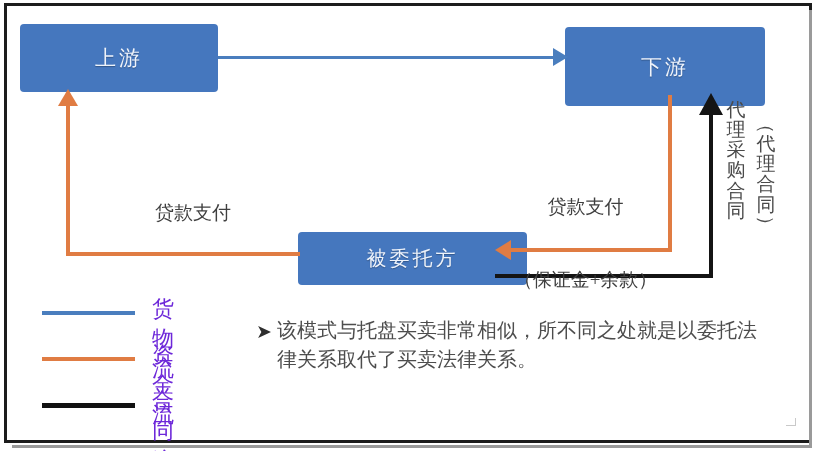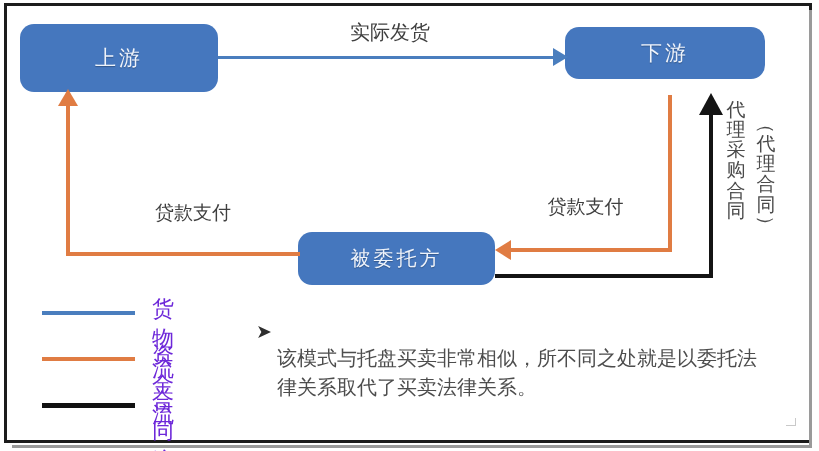--- a/index.html
+++ b/index.html
@@ -11,27 +11,27 @@
   
   #border-outer{position:absolute;left:4px;top:3px;width:808px;height:440px;
       border:3px solid #1c1c1c;background:#ffffff;box-sizing:border-box;}
   #border-inner-shadow{position:absolute;left:12px;top:10px;width:800px;height:438px;
       border-right:3px solid #9a9a9a;border-bottom:3px solid #9a9a9a;box-sizing:border-box;
       pointer-events:none;}
 
   #canvas{position:absolute;left:0;top:0;width:819px;height:451px;}
 
   
-  .node{position:absolute;background:#4577be;border-radius:14px;
+  .node{position:absolute;background:#4577be;border-radius:4px;
         display:flex;align-items:center;justify-content:center;
         color:#eef3fb;letter-spacing:3px;
         text-shadow:0 1px 1px rgba(0,0,0,.28);}
   #node-upstream{left:20px;top:24px;width:198px;height:68px;font-size:21px;}
-  #node-downstream{left:565px;top:27px;width:200px;height:52px;font-size:21px;}
-  #node-agent{left:298px;top:232px;width:197px;height:53px;font-size:20px;}
+  #node-downstream{left:565px;top:27px;width:200px;height:79px;font-size:21px;}
+  #node-agent{left:298px;top:232px;width:229px;height:53px;font-size:20px;}
 
   
   .ln{position:absolute;}
 
   
   #goods-line{left:218px;top:56px;width:340px;height:3px;background:#4a7ebe;}
   #goods-head{left:553px;top:48px;width:0;height:0;
       border-left:15px solid #4a7ebe;border-top:9px solid transparent;border-bottom:9px solid transparent;}
 
   
@@ -72,21 +72,21 @@
   .lg-line{position:absolute;left:0;top:11px;width:93px;}
   .lg-blue{height:4px;background:#4a7ebe;}
   .lg-orange{height:4px;background:#e07c43;}
   .lg-black{height:5px;background:#111111;}
   .lg-text{position:absolute;left:110px;top:-6px;font-size:22px;color:#6d28d9;letter-spacing:1px;}
 
   
   #note{position:absolute;left:256px;top:316px;width:510px;
         font-size:20px;color:#4d4d4d;line-height:1.45;}
   #note-bullet{position:absolute;left:0;top:2px;font-size:19px;color:#2e2e2e;}
-  #note-text{display:block;margin-left:21px;text-indent:0;margin-top:28px;}
+  #note-text{display:block;margin-left:21px;text-indent:0;}
 
   #corner-mark{position:absolute;left:786px;top:418px;width:9px;height:7px;
       border-right:1px solid #b8b8b8;border-bottom:1px solid #b8b8b8;opacity:.75;}
 </style>
 </head>
 <body>
 
 <div id="frame">
   <div id="border-outer"></div>
   <div id="border-inner-shadow"></div>
@@ -105,28 +105,28 @@
     <div class="ln" id="pay-left-head"></div>
 
     <div class="ln" id="pay-right-v"></div>
     <div class="ln" id="pay-right-h"></div>
     <div class="ln" id="pay-right-head"></div>
 
     <div class="ln" id="ctr-h"></div>
     <div class="ln" id="ctr-v"></div>
     <div class="ln" id="ctr-head"></div>
 
-    <div class="elabel" id="label-goods">实际发货</div>
 
     <div class="elabel" id="label-pay-left">
       <div>贷款支付</div>
     </div>
 
     <div class="elabel" id="label-pay-right">
       <div>贷款支付</div>
+      <div>（保证金+余款）</div>
     </div>
 
     <div class="vlabel" id="label-contract-1">
         <span>代</span>
         <span>理</span>
         <span>采</span>
         <span>购</span>
         <span>合</span>
         <span>同</span>
       </div>

